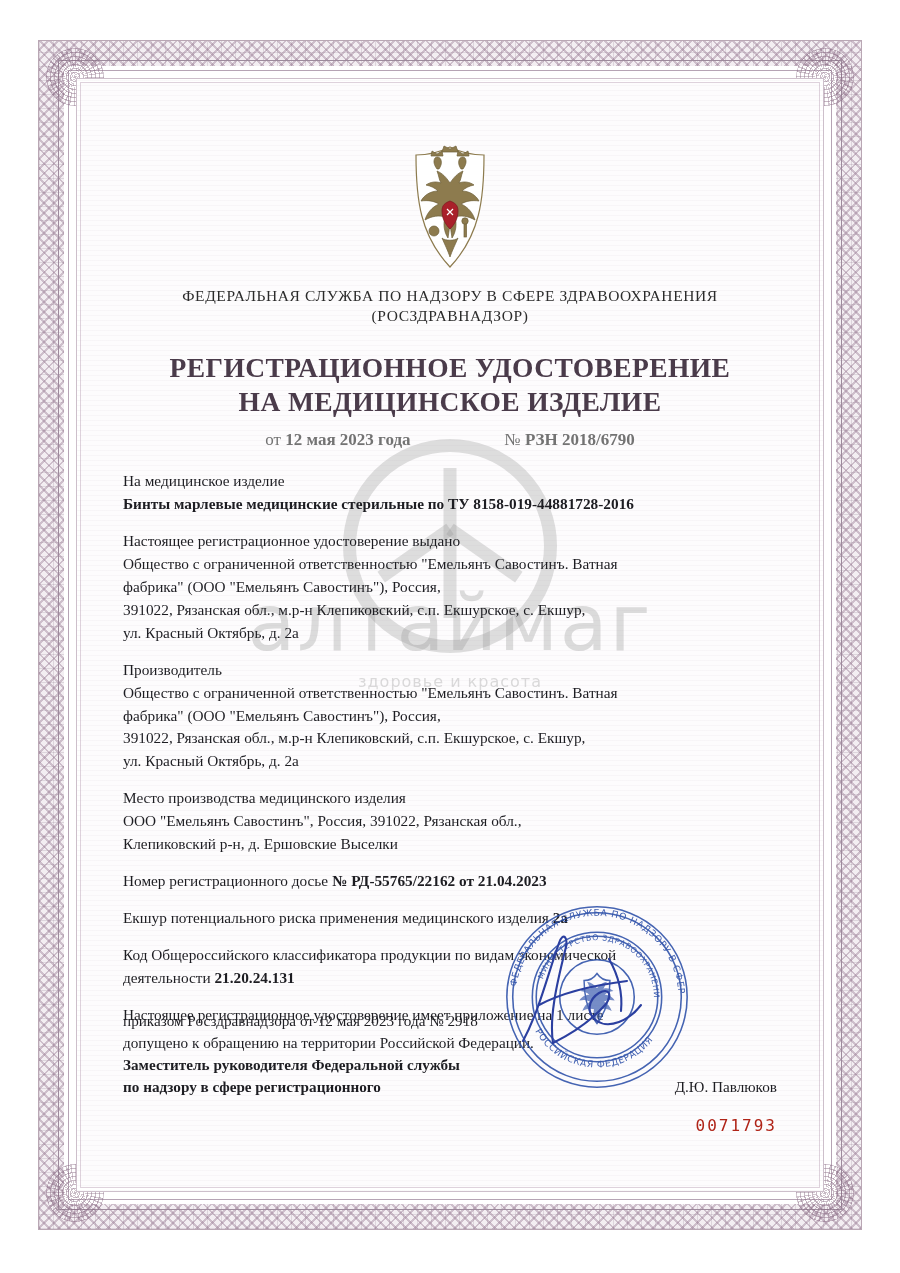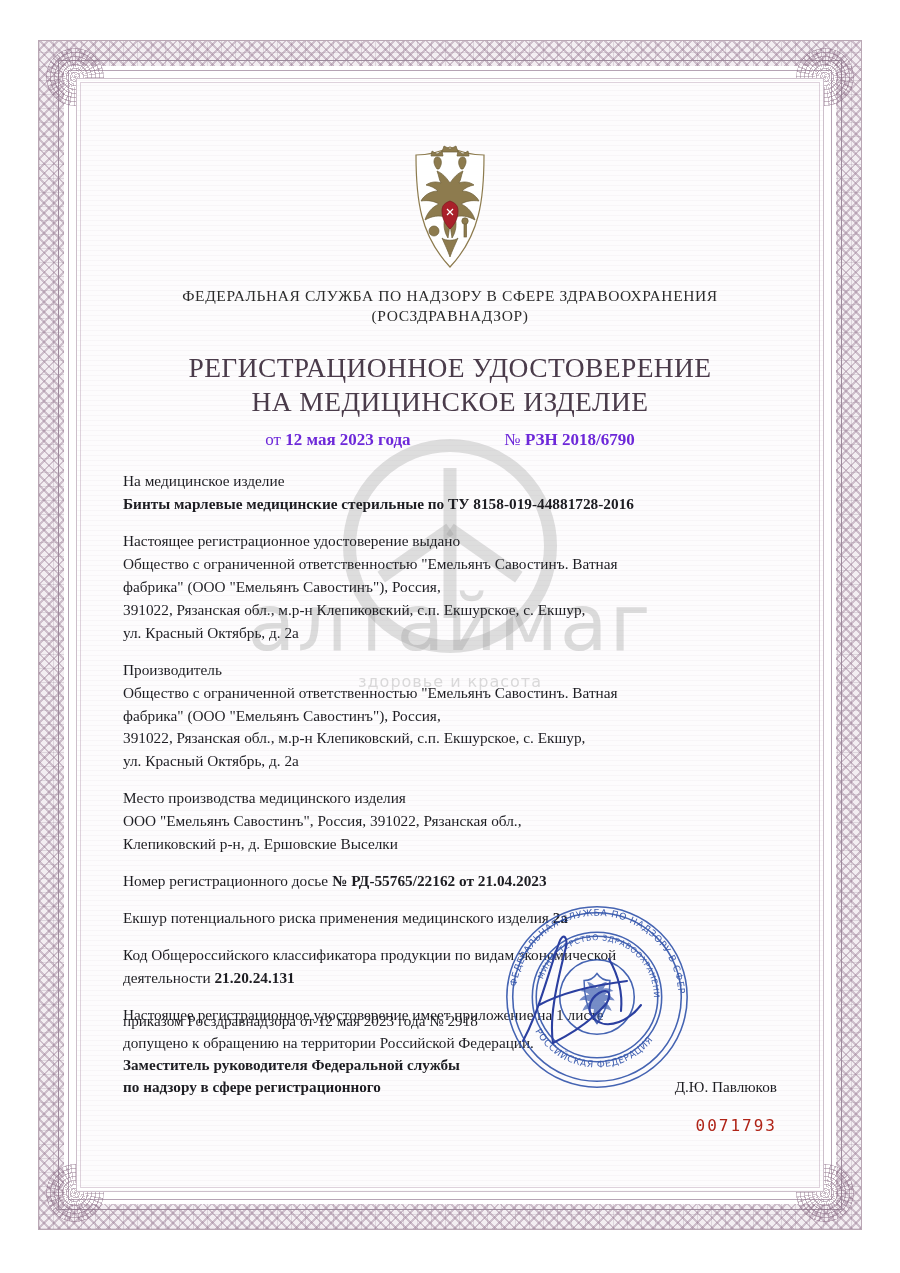--- a/index.html
+++ b/index.html
@@ -199,35 +199,35 @@
     letter-spacing: 0.6px;
     color: #2b2b2b;
   }
   .org-line.second {
     margin-top: 2px;
   }
 
   .title {
     margin-top: 26px;
     text-align: center;
-    font-weight: 400;
+    font-weight: 700;
     font-size: 27.5px;
     letter-spacing: 0.4px;
     color: #4a3b4a;
     line-height: 1.22;
   }
   .title .l2 { display: block; }
 
   .dateline {
     margin-top: 12px;
     display: flex;
     justify-content: center;
     gap: 94px;
     font-size: 17px;
-    color: #6d28d9;
+    color: #737373;
   }
   .dateline b { font-weight: 700; }
 
   .body {
     margin-top: 20px;
     font-size: 15.3px;
     line-height: 1.5;
     color: #1d1d22;
   }
   .block { margin-bottom: 14px; }

